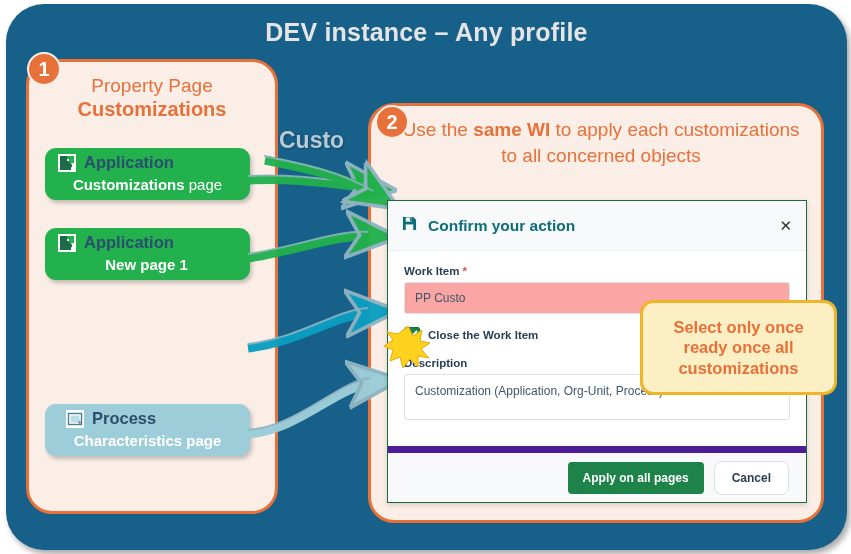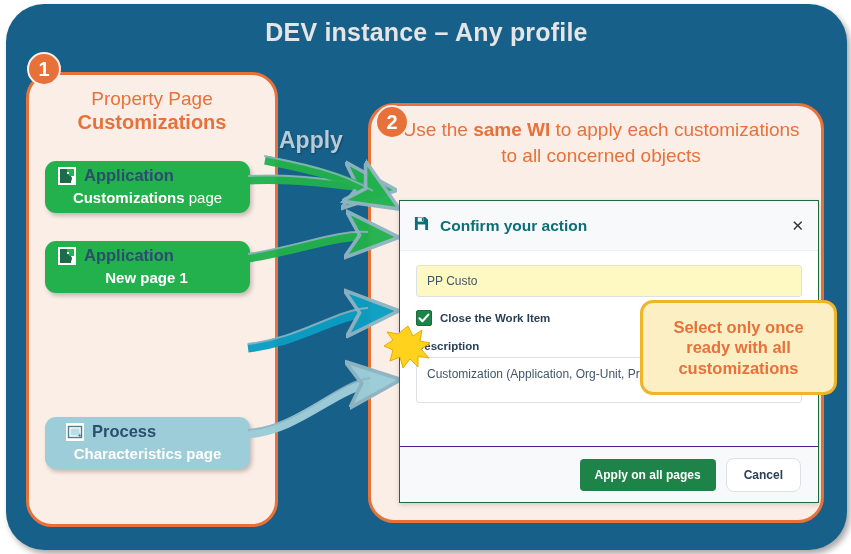--- a/index.html
+++ b/index.html
@@ -27,21 +27,21 @@
     text-align: center;
     color: #e5e5e5;
     font-size: 25px;
     font-weight: bold;
     letter-spacing: .2px;
   }
 
   
   #left-panel {
     position: absolute;
-    left: 26px; top: 72px;
+    left: 26px; top: 59px;
     width: 252px; height: 455px;
     background: #FBEEE7;
     border: 3px solid #E8713A;
     border-radius: 26px;
   }
   #left-heading {
     position: absolute;
     top: 12px; left: 0; width: 100%;
     text-align: center;
     color: #E8713A;
@@ -122,21 +122,20 @@
 
   
   #dialog {
     position: absolute;
     left: 387px; top: 200px;
     width: 420px; height: 303px;
     background: #ffffff;
     border: 1px solid #1C6B3A;
     box-shadow: 0 2px 5px rgba(0,0,0,.15);
     z-index: 20;
-    margin-left: 12px;
   }
   #dialog-header {
     height: 50px;
     background: #F7F9FB;
     border-bottom: 1px solid #EBEEF2;
     display: flex; align-items: center;
     padding: 0 14px;
   }
   #dialog-title {
     font-size: 15.5px; font-weight: bold; color: #0E6E78;
@@ -148,39 +147,39 @@
   .field-label {
     font-size: 11.5px; font-weight: bold; color: #2A3F54;
     margin-bottom: 5px;
   }
   .req { color: #E0484B; }
   .text-input {
     width: 100%; height: 32px;
     border: 1px solid #DDE1E6; border-radius: 3px;
     font-size: 12px; color: #42566B;
     padding: 0 10px; line-height: 30px;
-    background: #fef9c3;
+    background: #fca5a5;
   }
   #checkbox-row {
     display: flex; align-items: center;
     margin: 11px 0 12px 0; height: 20px;
   }
   #checkbox-label { font-size: 11.5px; font-weight: bold; color: #2A3F54; margin-left: 8px; }
   #desc-input {
     width: 100%; height: 46px;
     border: 1px solid #DDE1E6; border-radius: 3px;
     font-size: 12px; color: #42566B;
     padding: 9px 10px;
     background: #fff;
   }
   #dialog-footer {
     position: absolute; bottom: 0; left: 0; right: 0;
     height: 56px;
     background: #F7F9FB;
-    border-top: 1px solid #4c1d95;
+    border-top: 7px solid #4c1d95;
     display: flex; align-items: center; justify-content: flex-end;
     gap: 10px; padding-right: 17px;
   }
   #apply-all-btn {
     background: #1D8348; color: #fff;
     font-size: 12px; font-weight: bold;
     border: none; border-radius: 4px;
     padding: 9px 15px; cursor: pointer;
   }
   #cancel-btn {
@@ -309,37 +308,38 @@
 
   <path d="M265,160 C305,168 345,176 378,196" stroke="#22B14C" stroke-width="9" fill="none" marker-end="url(#mk-green)" opacity="0.96"></path>
   <path d="M264,156 C304,164 342,172 373,191" stroke="#8FB4C2" stroke-width="2" fill="none" opacity="0.85"></path>
 
   <path d="M606,348 L540,348" stroke="#C85A1E" stroke-width="2.4" fill="none" marker-end="url(#mk-orange)"></path>
 </svg>
 
 <div class="badge" id="badge-1">1</div>
 <div class="badge" id="badge-2">2</div>
 
-<div id="apply-label">Apply</div>
+<div id="apply-label">Custo</div>
 
 <div id="dialog">
   <div id="dialog-header">
     <span>
       <svg viewBox="0 0 16 16" width="15" height="15">
           <path d="M1 1h11l3 3v11H1z" fill="#0E6E78"></path>
           <rect x="4" y="1.6" width="6" height="4.4" fill="#F7F9FB"></rect>
           <rect x="4" y="9" width="8" height="6" fill="#F7F9FB"></rect>
           <rect x="8.4" y="2.3" width="1.4" height="3" fill="#0E6E78"></rect>
         </svg>
     </span>
     <span id="dialog-title">Confirm your action</span>
     <span id="dialog-close">✕</span>
   </div>
 
   <div id="dialog-body">
+    <div class="field-label"><span>Work Item</span> <span class="req">*</span></div>
     <div class="text-input">PP Custo</div>
 
     <div id="checkbox-row">
       <span style="width:16px;height:16px;display:inline-block;">
         <svg viewBox="0 0 16 16" width="16" height="16">
             <rect x="0.5" y="0.5" width="15" height="15" rx="1.5" fill="#1D8348" stroke="#176E3B"></rect>
             <path d="M3.5 8.3 L6.4 11.2 L12.4 4.6" stroke="#ffffff" stroke-width="2.1" fill="none" stroke-linecap="round" stroke-linejoin="round"></path>
           </svg>
       </span>
       <span id="checkbox-label">Close the Work Item</span>
@@ -357,16 +357,16 @@
 
 <svg id="star-layer">
   <g transform="translate(408,347)">
     <path d="M0,-21 L5,-11 L14,-17 L12,-6 L22,-4 L13,2 L21,11 L10,9 L10,20 L2,12 L-5,21 L-8,10 L-18,14 L-15,3 L-24,-1 L-15,-7 L-21,-15 L-10,-13 Z" fill="#FFD21E" stroke="#E8A90A" stroke-width="1"></path>
   </g>
 </svg>
 
 <div id="callout">
   <div id="callout-text">
     <span>Select only once</span><br>
-    <span>ready with all</span><br>
+    <span>ready once all</span><br>
     <span>customizations</span>
   </div>
 </div>
 
 </body></html>

